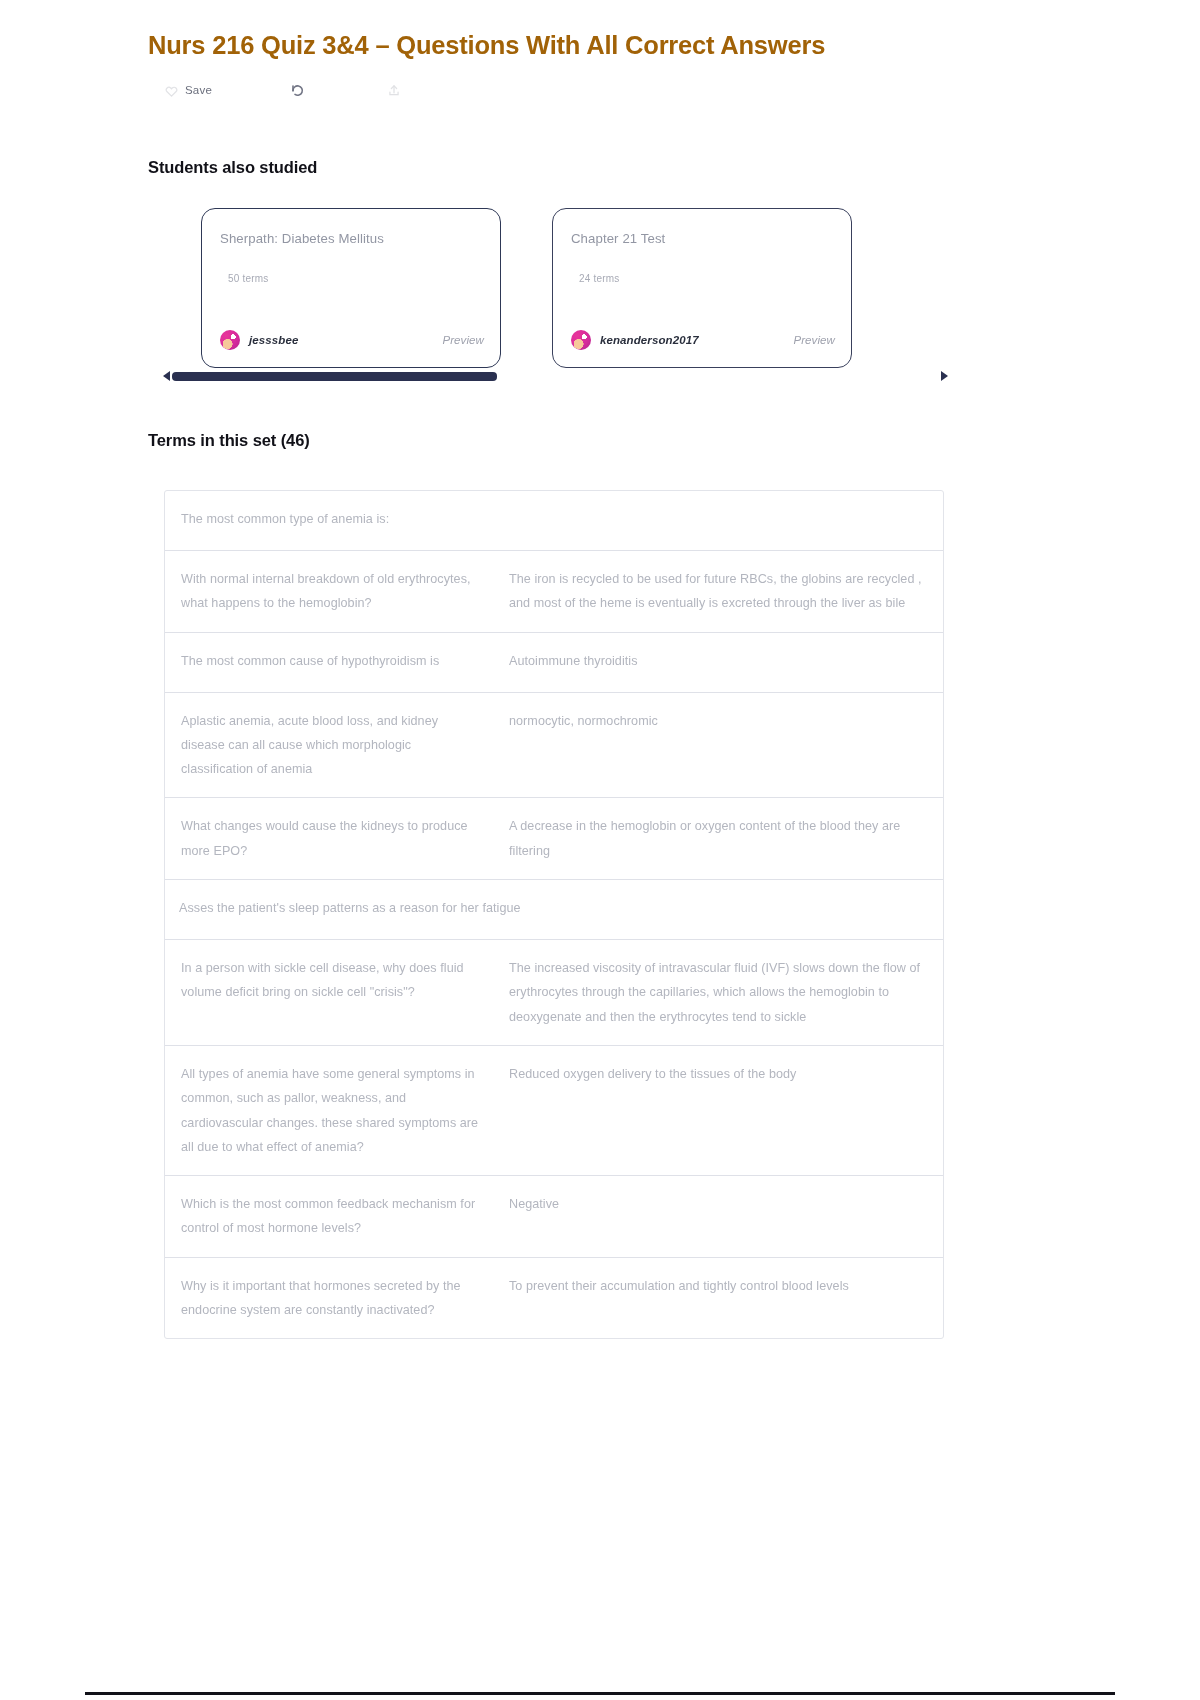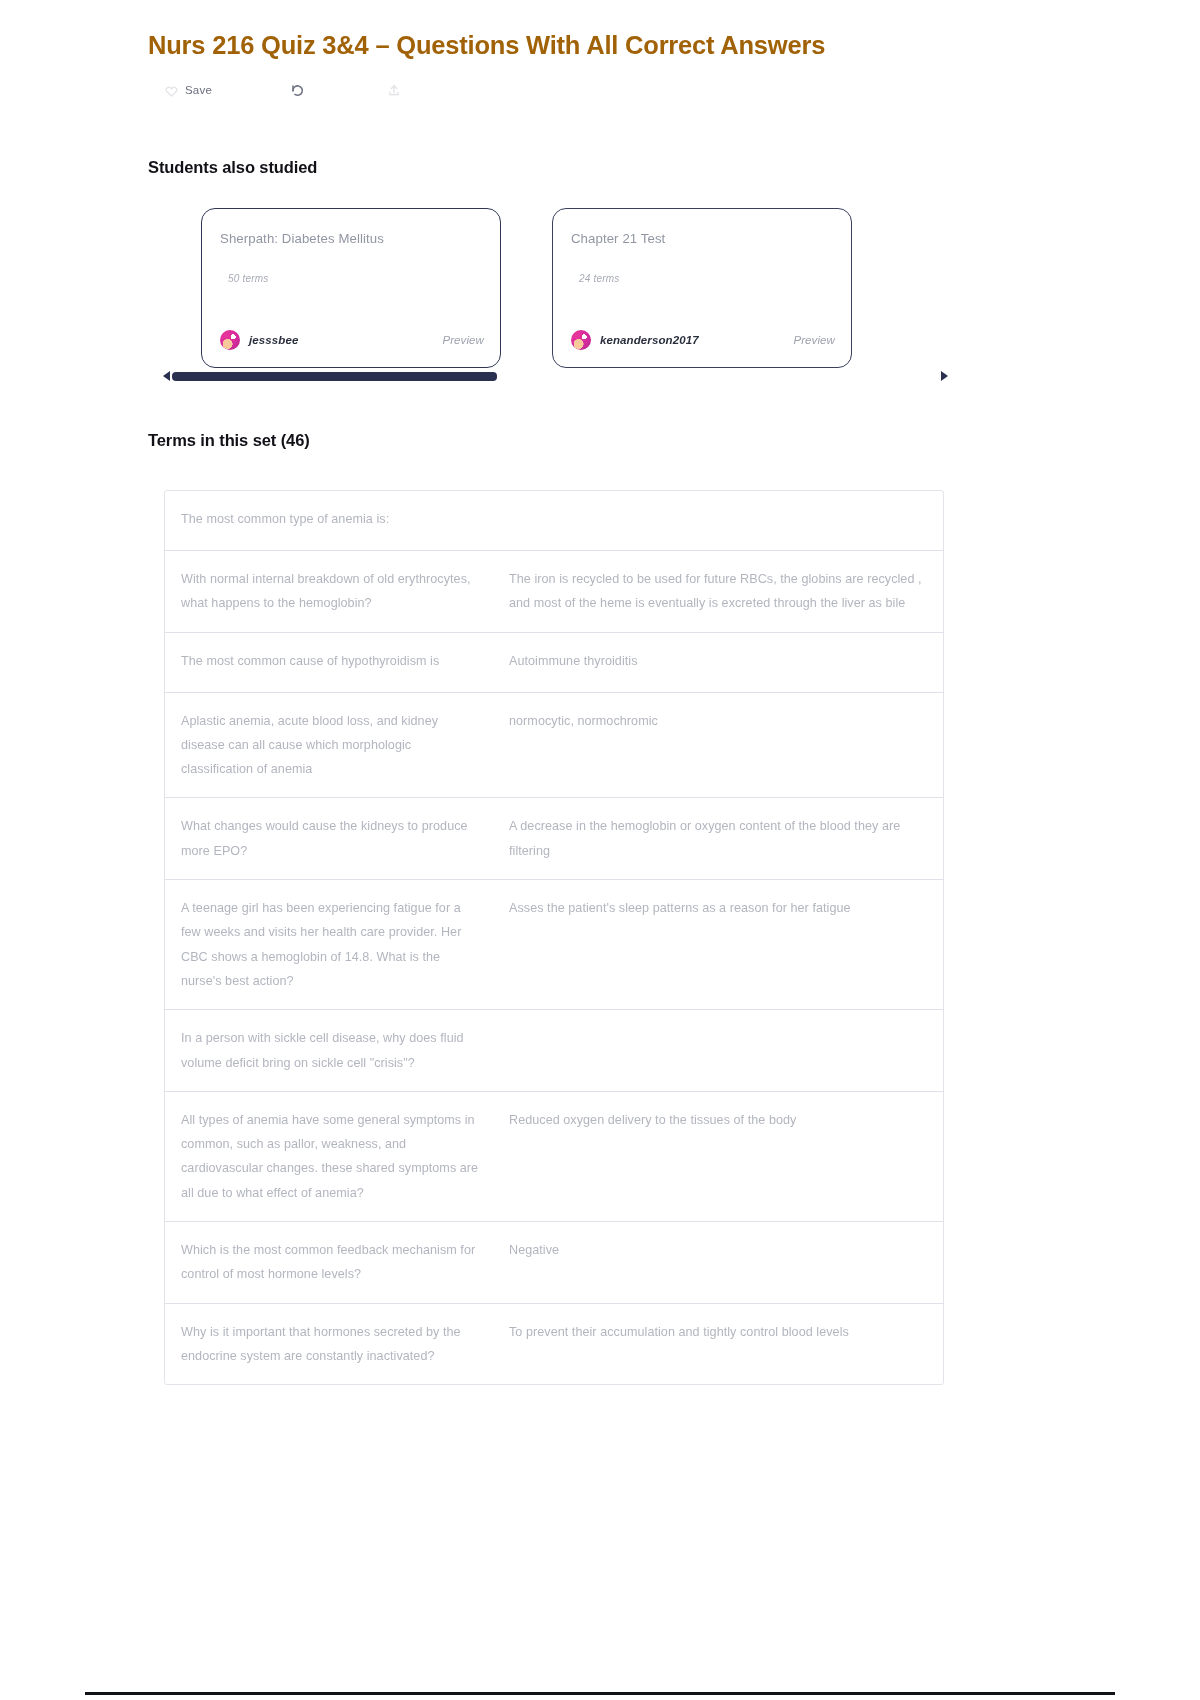--- a/index.html
+++ b/index.html
@@ -117,21 +117,20 @@
     white-space: nowrap;
     overflow: hidden;
   }
   .card-terms {
     position: absolute;
     left: 26px;
     top: 64px;
     font-size: 10px;
     color: #a8abb6;
     letter-spacing: 0.2px;
-    font-style: italic;
   }
   .card-footer {
     position: absolute;
     left: 18px;
     right: 16px;
     bottom: 17px;
     display: flex;
     align-items: center;
     justify-content: space-between;
     font-style: italic;
@@ -341,26 +340,26 @@
       <div class="term-q">Aplastic anemia, acute blood loss, and kidney disease can all cause which morphologic classification of anemia</div>
       <div class="term-a">normocytic, normochromic</div>
     </div>
 
     <div class="term-row">
       <div class="term-q">What changes would cause the kidneys to produce more EPO?</div>
       <div class="term-a">A decrease in the hemoglobin or oxygen content of the blood they are filtering</div>
     </div>
 
     <div class="term-row">
-      <div class="term-q">A teenage girl has been experiencing fatigue for a few weeks and visits her health care provider. Her CBC shows a hemoglobin of 14.8. What is the nurse's best action?</div>
       <div class="term-a">Asses the patient's sleep patterns as a reason for her fatigue</div>
     </div>
 
     <div class="term-row">
       <div class="term-q">In a person with sickle cell disease, why does fluid volume deficit bring on sickle cell "crisis"?</div>
+      <div class="term-a">The increased viscosity of intravascular fluid (IVF) slows down the flow of erythrocytes through the capillaries, which allows the hemoglobin to deoxygenate and then the erythrocytes tend to sickle</div>
     </div>
 
     <div class="term-row">
       <div class="term-q">All types of anemia have some general symptoms in common, such as pallor, weakness, and cardiovascular changes. these shared symptoms are all due to what effect of anemia?</div>
       <div class="term-a">Reduced oxygen delivery to the tissues of the body</div>
     </div>
 
     <div class="term-row">
       <div class="term-q">Which is the most common feedback mechanism for control of most hormone levels?</div>
       <div class="term-a">Negative</div>

